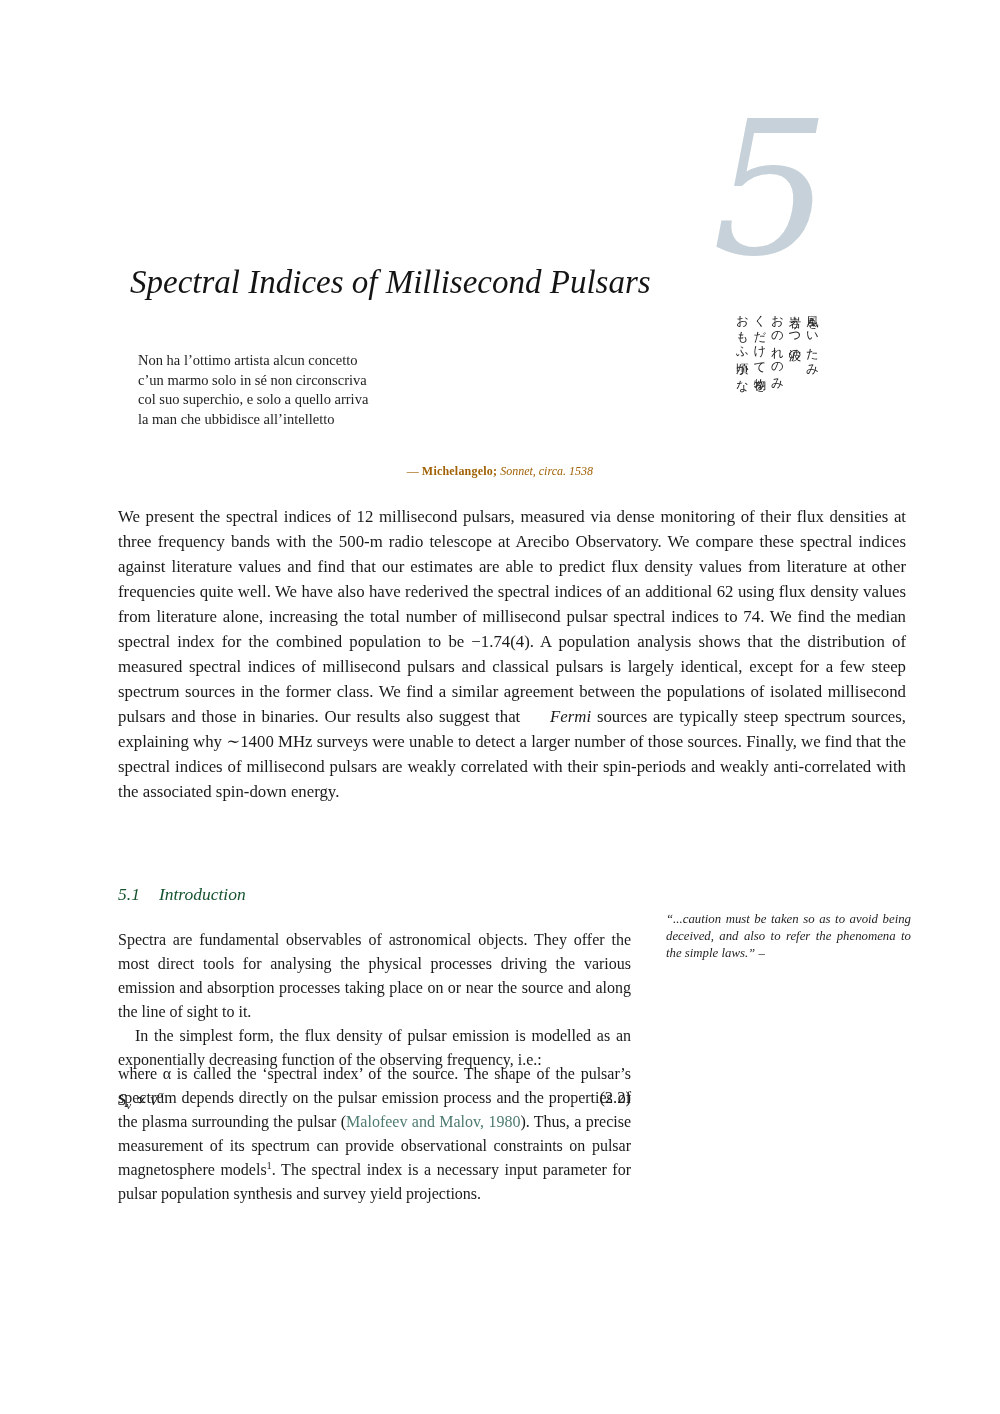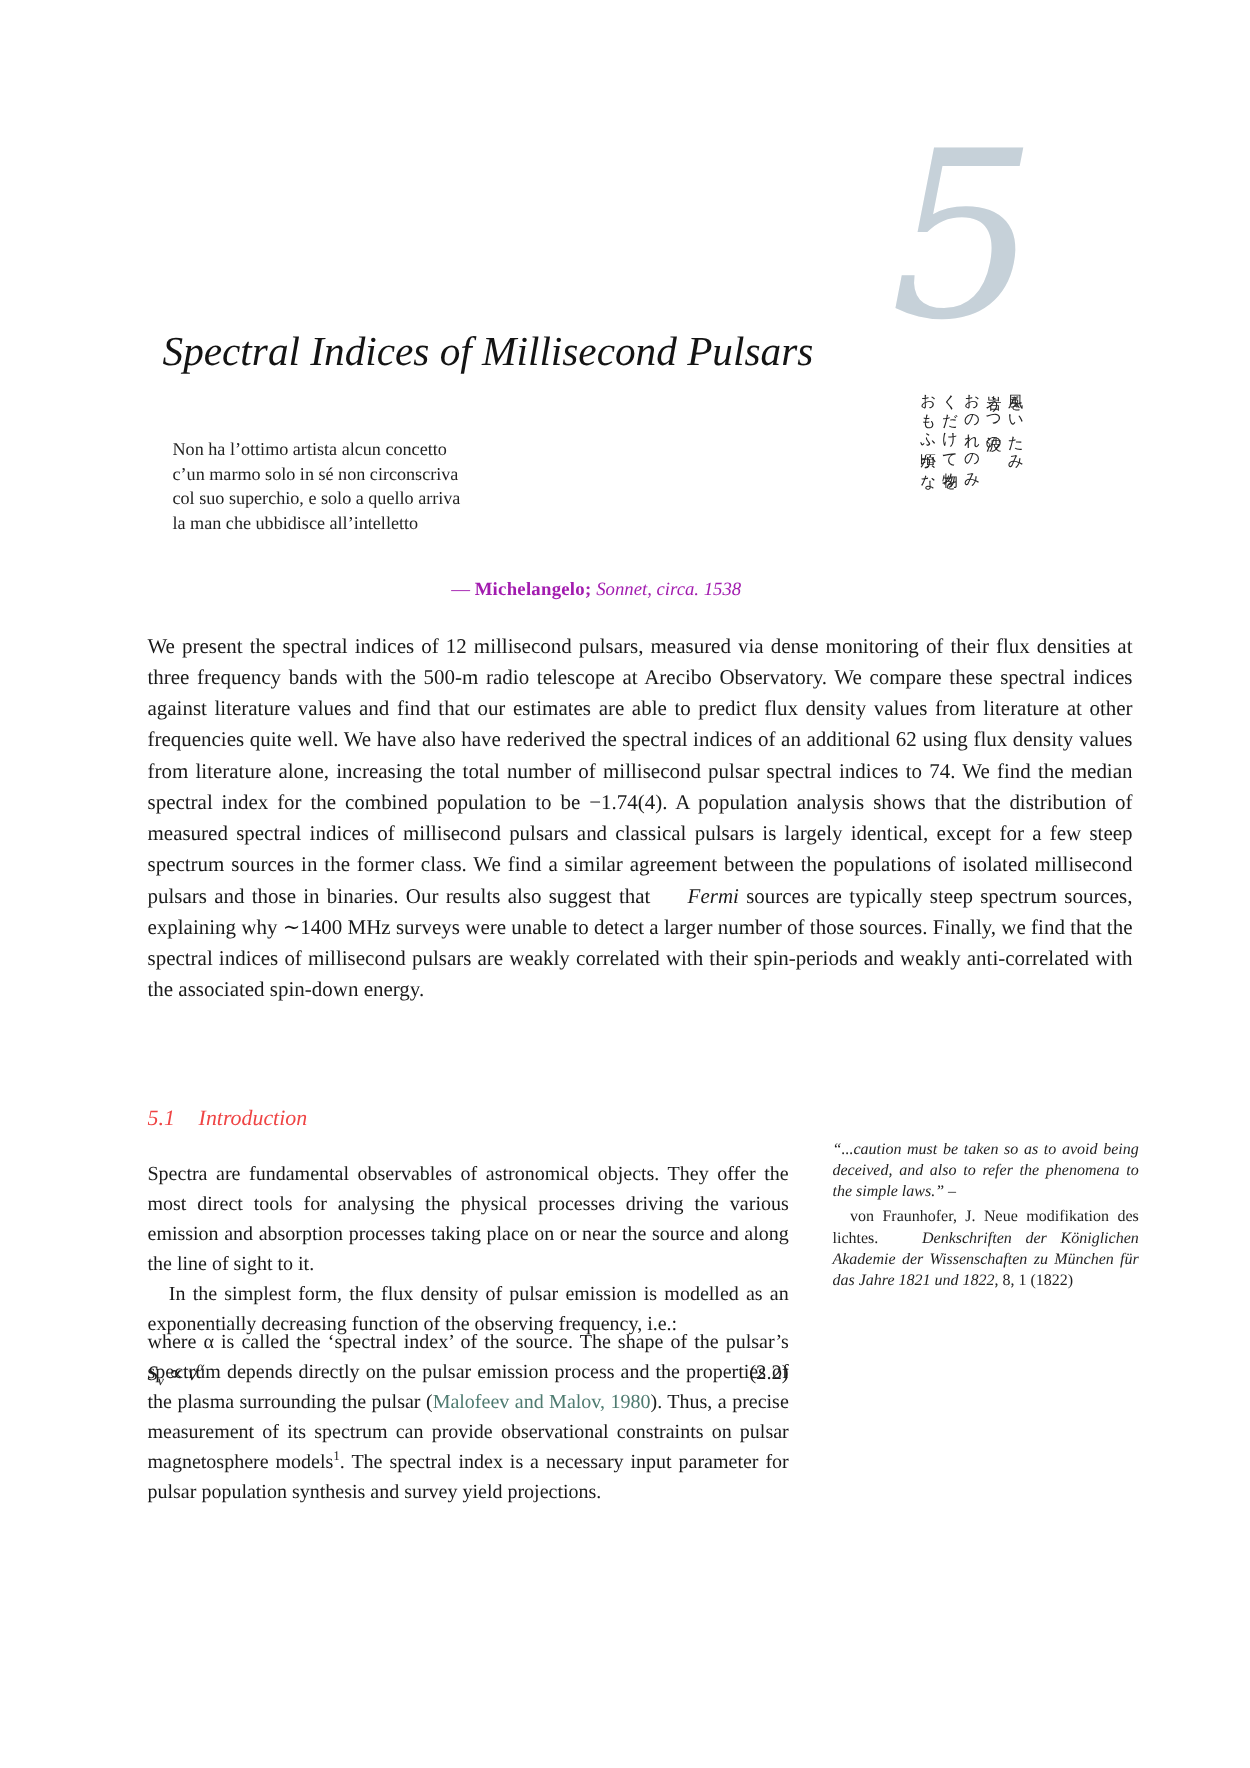--- a/index.html
+++ b/index.html
@@ -61,22 +61,22 @@
     font-size:14.5px;
     line-height:19.5px;
     color:#222;
   }
   .attribution{
     position:absolute;
     top:464px;
     left:138px;
     width:455px;
     text-align:right;
-    font-size:15px;
-    color:#a21caf;
+    font-size:12px;
+    color:#a16207;
   }
   .attribution .name{font-weight:bold;letter-spacing:.2px;}
   .attribution .work{font-style:italic;}
   
   .abstract{
     position:absolute;
     top:504px;
     left:118px;
     width:788px;
     font-size:16.8px;
@@ -85,21 +85,21 @@
     color:#1a1a1a;
   }
   .italic{font-style:italic;margin-left:24px;}
   
   .section-heading{
     position:absolute;
     top:884px;
     left:118px;
     font-style:italic;
     font-size:17.5px;
-    color:#ef4444;
+    color:#14532d;
   }
   .section-heading .sec-num{display:inline-block;margin-right:19px;}
   
   .body-col{position:absolute;left:118px;width:513px;text-align:justify;font-size:16px;line-height:24px;color:#1a1a1a;}
   .para1{top:928px;}
   .para2{top:1024px;text-indent:17px;}
   .para3{top:1062px;}
   .cite-link{color:#4e7b70;text-decoration:none;cursor:pointer;}
   sup{font-size:10.5px;line-height:0;}
   
@@ -173,17 +173,16 @@
 
   <div class="equation-row">
     <span class="equation"><span>S</span><span class="sub">ν</span><span class="propto">∝</span><span>ν</span><span class="sup-x">α</span></span>
     <span class="eq-number">(2.2)</span>
   </div>
 
   <p class="body-col para3" style="margin:0;"><span>where α is called the ‘spectral index’ of the source. The shape of the pulsar’s spectrum depends directly on the pulsar emission process and the properties of the plasma surrounding the pulsar (</span><a class="cite-link">Malofeev and Malov, 1980</a><span>). Thus, a precise measurement of its spectrum can provide observational constraints on pulsar magnetosphere models</span><sup>1</sup><span>. The spectral index is a necessary input parameter for pulsar population synthesis and survey yield projections.</span></p>
 
   <div class="margin-note note-fraunhofer">
     <div class="mq">“...caution must be taken so as to avoid being deceived, and also to refer the phenomena to the simple laws.” –</div>
-    <div class="ref"><span>von Fraunhofer, J.  Neue modifikation des lichtes.  </span><span class="italic">Denkschriften der Königlichen Akademie der Wissenschaften zu München für das Jahre 1821 und 1822</span><span>,  8, 1 (1822)</span></div>
   </div>
 
 
 </div>
 
 </body></html>

